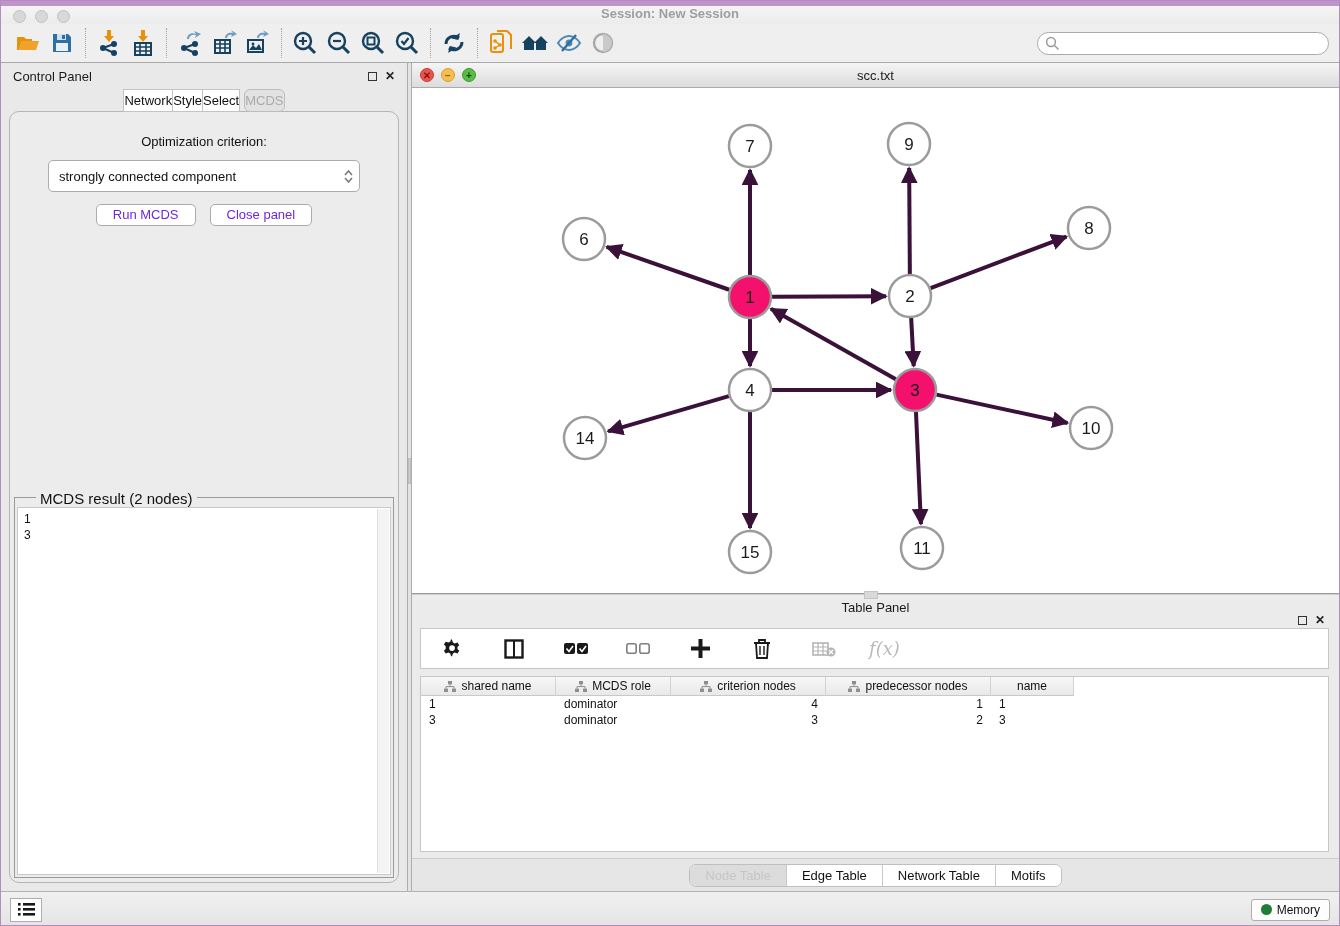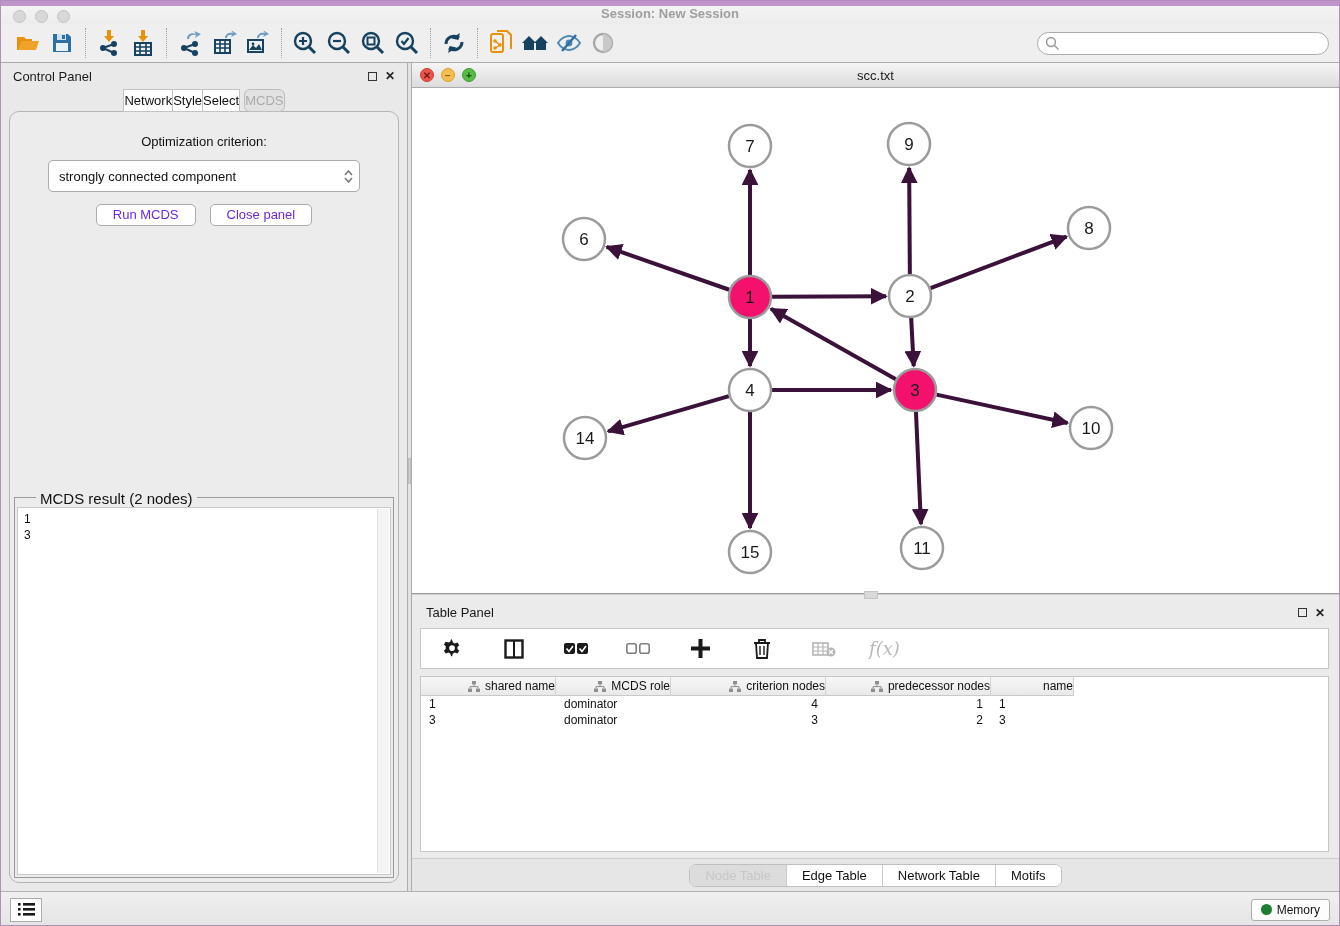--- a/index.html
+++ b/index.html
@@ -61,26 +61,26 @@
   .tl.red { background:#E9554D; border:1px solid #C93B34; color:#7C1512; }
   .tl.yellow { background:#F6BD4F; border:1px solid #D99E2B; color:#8A5D05; }
   .tl.green { background:#59BB48; border:1px solid #3D9B2F; color:#11500B; }
   .netwin-title { font-size:13px; color:#1A1A1A; }
   .net-canvas { position:relative; height:505px; background:#FFFFFF; }
   .hsplit { height:6px; background:#EDEDED; border-top:1px solid #CFCFCF; position:relative; }
   .hsplit .grip { position:absolute; left:452px; top:-4px; width:14px; height:8px; background:#D9D9D9; border:1px solid #C4C4C4; }
 
   
   .tpanel { flex:1; background:#EBEBEB; display:flex; flex-direction:column; }
-  .tpanel-header { height:25px; display:flex; align-items:center; padding:0 14px; }
+  .tpanel-header { height:25px; display:flex; align-items:center; padding:0 14px;flex-direction:column; }
   .ttoolbar { margin:3px 10px 0 8px; height:41px; background:#FFFFFF; border:1px solid #C6C6C6; display:flex; align-items:center; padding:0 14px; gap:28px; }
   .fx { font-family:"DejaVu Serif", serif; font-style:italic; font-size:18px; color:#B9B9B9; }
   .tblbox { margin:7px 10px 0 8px; background:#FFFFFF; border:1px solid #C6C6C6; height:176px; overflow:hidden; }
   .thead { display:flex; height:19px; }
-  .th { background:linear-gradient(#F7F7F7,#E9E9E9); border-right:1px solid #D2D2D2; border-bottom:1px solid #C9C9C9; display:flex; align-items:center; justify-content:flex-end; gap:5px; font-size:12px; color:#111; }
+  .th { background:linear-gradient(#F7F7F7,#E9E9E9); border-right:1px solid #D2D2D2; border-bottom:1px solid #C9C9C9; display:flex; align-items:center; justify-content:center; gap:5px; font-size:12px; color:#111; }
   .tr { display:flex; height:16px; }
   .td { font-size:12px; color:#111; line-height:16px; padding:0 8px; white-space:nowrap; overflow:hidden; }
   .tabs-band { margin-top:auto; height:33px; display:flex; align-items:flex-start; justify-content:center; background:#E6E6E6; border-top:1px solid #CDCDCD; padding-top:5px; }
   .bt-group { display:flex; border:1px solid #BFBFBF; border-radius:7px; overflow:hidden; background:#FFFFFF; }
   .bt-tab { font-size:13px; padding:3px 15px; border-right:1px solid #C9C9C9; color:#111; background:#FFFFFF; }
   .bt-tab:last-child { border-right:none; }
   .bt-tab.active { background:#DCDCDC; color:#C6C6C6; }
 
   
   .footer { height:36px; background:linear-gradient(#F0F0F0,#E4E4E4); border-top:1px solid #B2B2B2; display:flex; align-items:center; padding:4px 9px; }

